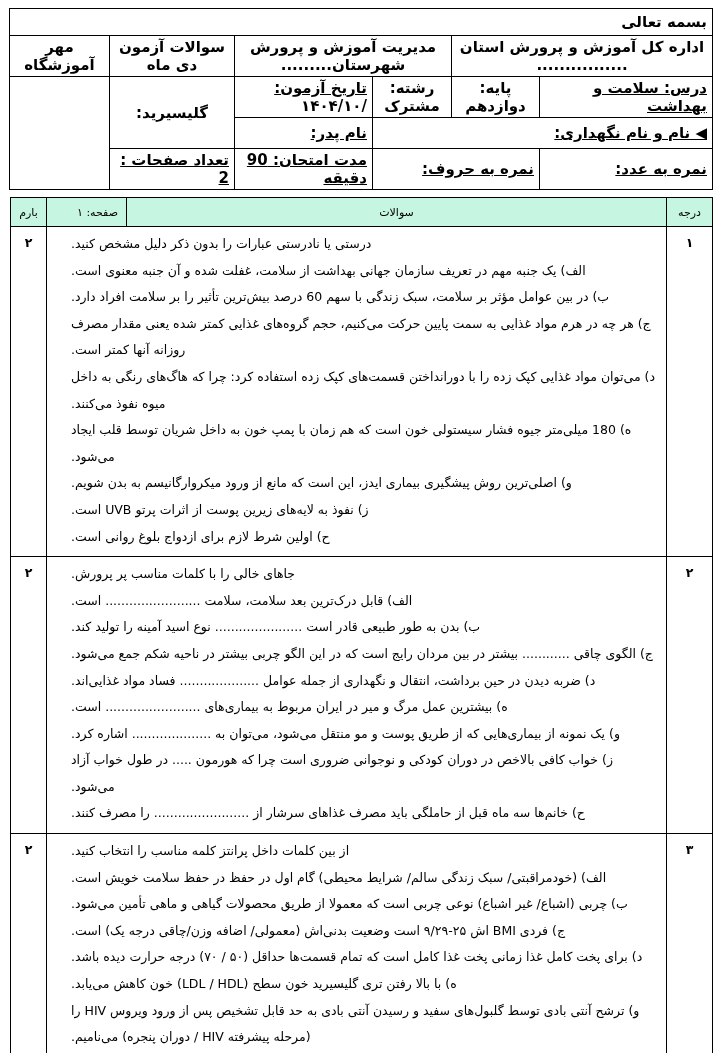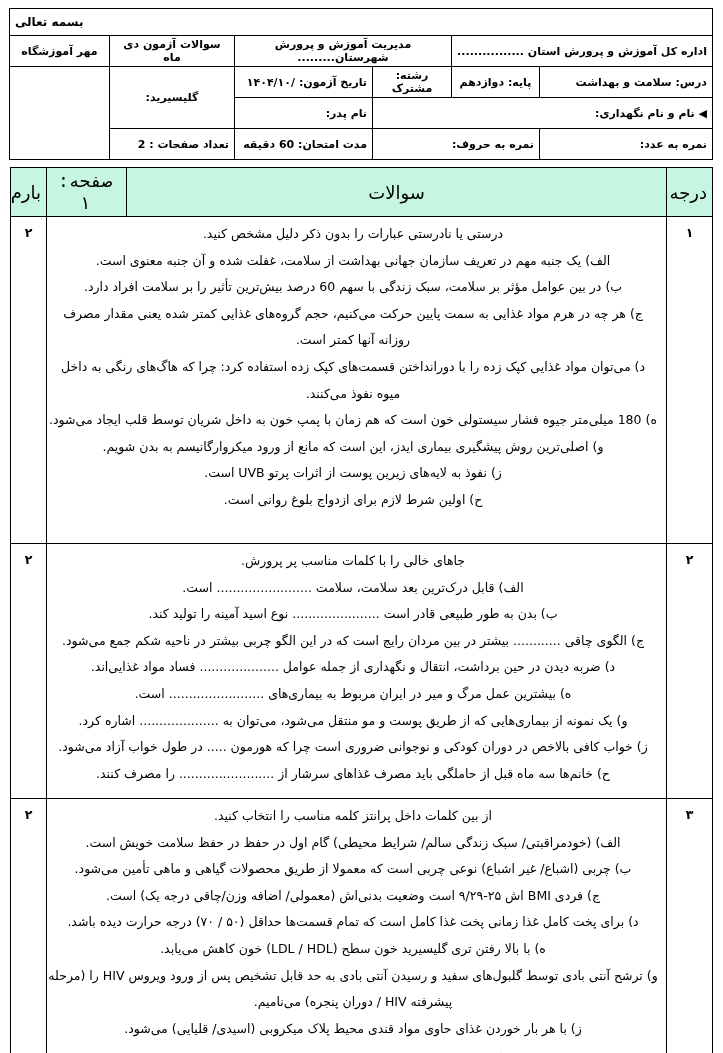--- a/index.html
+++ b/index.html
@@ -7,39 +7,39 @@
     width:723px;height:1053px;
     font-family:"DejaVu Sans",sans-serif;
     color:#000;
     direction:rtl;
   }
   .sheet{padding:8px 10px 0 10px;}
 
   
   table{border-collapse:collapse;table-layout:fixed;width:703px;}
   td{border:1.5px solid #000;padding:2px 5px;overflow:hidden;}
-  .hdr td{font-weight:bold;font-size:11px;vertical-align:middle;}
-  .hdr .basmala{ text-align:left;height:22px;font-size:12px;}
+  .hdr td{font-weight:bold;font-size:15px;vertical-align:middle;}
+  .hdr .basmala{ text-align:right;height:22px;font-size:15px;}
   .hdr .c{text-align:center;}
-  .hdr .r{text-align:right;}
+  .hdr .r{text-align:right;text-decoration:underline;}
   .hdr td{height:26px;}
   .ltrnum{direction:ltr;unicode-bidi:isolate;display:inline-block;}
 
   
   .qtable{margin-top:7px;}
   .qtable td{font-size:12.5px;}
   .mint{background:#c6f5e1;}
-  .qtable .headrow td{font-weight:normal;height:24px;text-align:center;vertical-align:middle;font-size:18px;}
-  .qtable .headrow .pagecell{padding-right:8px;font-family:Liberation Mono, monospace;}
+  .qtable .headrow td{font-weight:normal;height:24px;text-align:center;vertical-align:middle;font-size:11px;}
+  .qtable .headrow .pagecell{text-align:right;padding-right:8px;}
   .numcol{width:46px;}
   .pagecol{width:80px;}
   .markcol{width:36px;}
   .qnum{vertical-align:top;text-align:center;font-weight:bold;font-size:13px;padding-top:8px;}
   .qmark{vertical-align:top;text-align:center;font-weight:bold;font-size:13px;padding-top:8px;}
-  .qcell{vertical-align:top;text-align:center;padding:4px 8px 6px 1px;}
+  .qcell{vertical-align:top;text-align:left;padding:4px 8px 6px 24px;}
   .qline{line-height:26.6px;}
   .q3 .qline:last-child{margin-top:5px;}
 </style>
 </head>
 <body>
 
 <div class="sheet">
 
   <table class="hdr">
     <colgroup>
@@ -71,21 +71,21 @@
       <td class="c" rowspan="2">گلیسیرید:</td>
       <td rowspan="3"></td>
     </tr>
     <tr>
       <td class="r" colspan="3">◀ نام و نام نگهداری:</td>
       <td class="r">نام پدر:</td>
     </tr>
     <tr>
       <td class="r">نمره به عدد:</td>
       <td class="r" colspan="2">نمره به حروف:</td>
-      <td class="r">مدت امتحان: 60 دقیقه</td>
+      <td class="r">مدت امتحان: 90 دقیقه</td>
       <td class="r">تعداد صفحات : 2</td>
     </tr>
   </tbody>
     </table>
 
   <table class="qtable">
     <colgroup>
       <col class="numcol">
         <col>
         <col class="pagecol">

